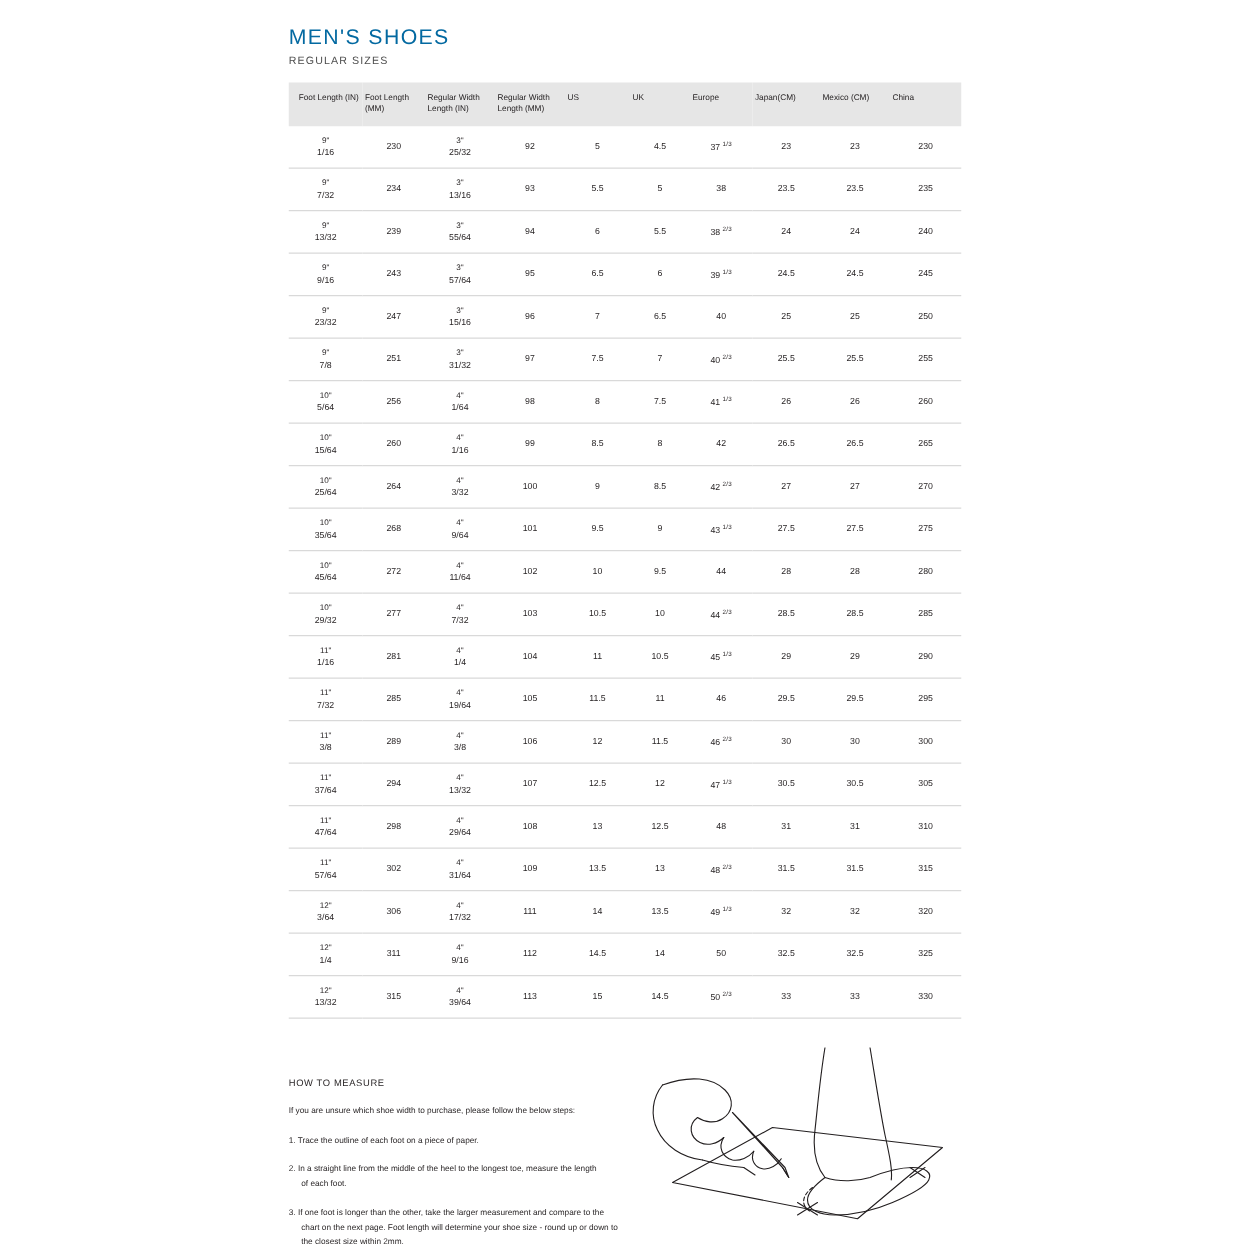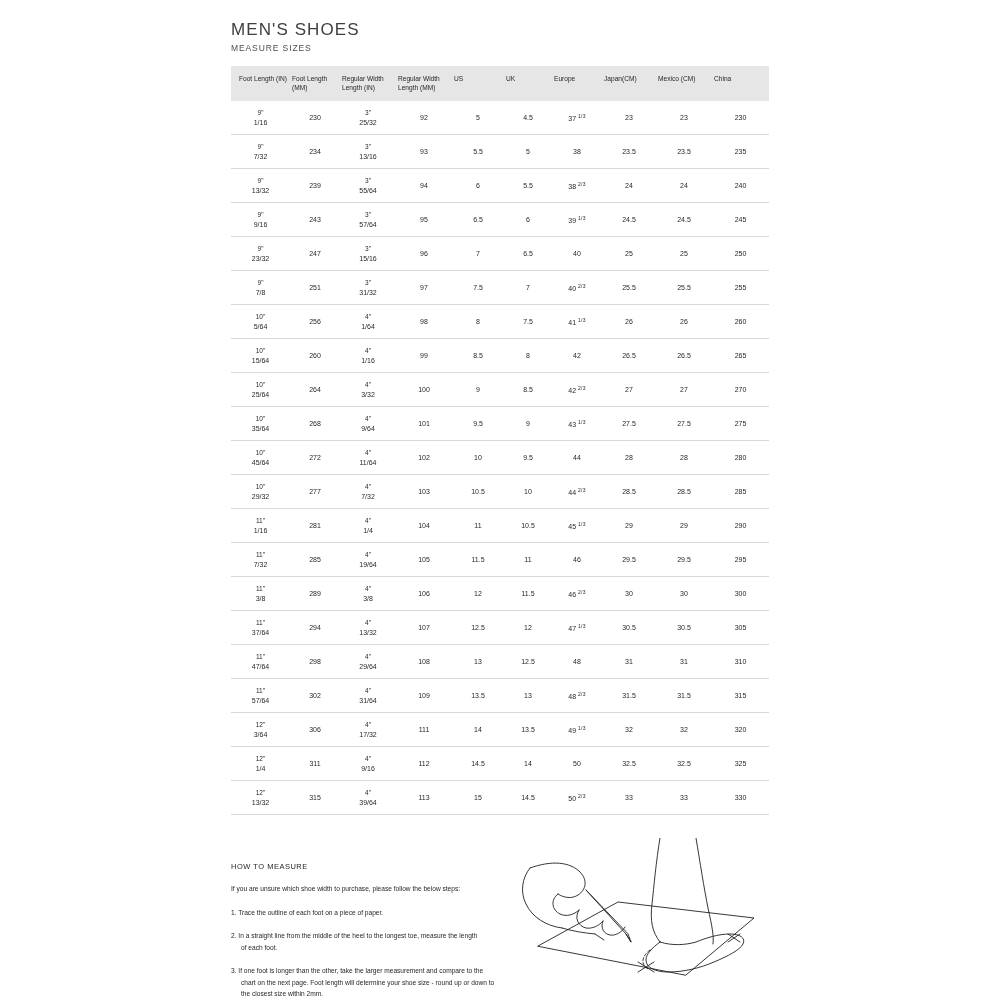--- a/index.html
+++ b/index.html
@@ -24,21 +24,21 @@
   .header-block {
     position: absolute;
     left: 231px;
     top: 20px;
     width: 540px;
   }
   .title {
     font-size: 17px;
     letter-spacing: 1.1px;
     font-weight: 400;
-    color: #404040;
+    color: #0369a1;
     margin: 0;
     line-height: 20px;
   }
   .subtitle {
     font-size: 8.5px;
     letter-spacing: 0.9px;
     color: #4d4d4d;
     margin: 3px 0 0 0;
     line-height: 11px;
   }
@@ -120,21 +120,21 @@
     height: 150px;
   }
 </style>
 </head>
 <body>
 
 <div class="page">
 
   <div class="header-block">
     <h1 class="title">MEN'S SHOES</h1>
-    <div class="subtitle">MEASURE SIZES</div>
+    <div class="subtitle">REGULAR SIZES</div>
   </div>
 
   <table class="size-table">
     <colgroup>
       <col style="width:59px">
       <col style="width:50px">
       <col style="width:56px">
       <col style="width:56px">
       <col style="width:52px">
       <col style="width:48px">

